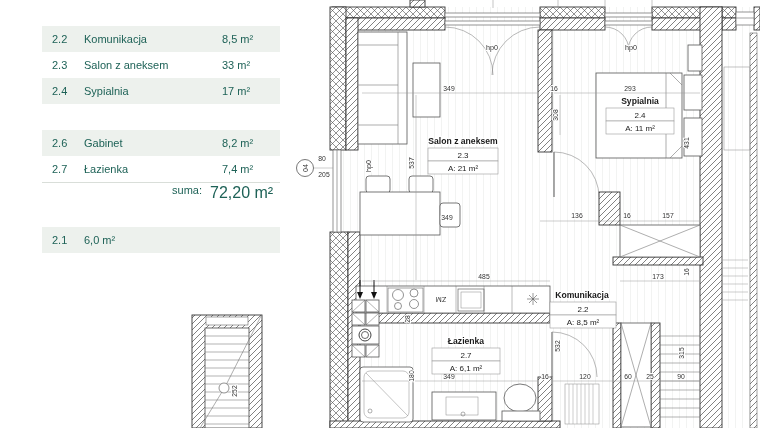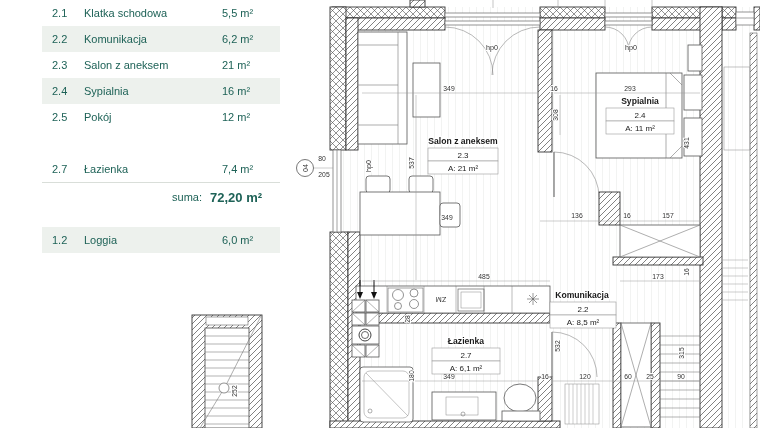--- a/index.html
+++ b/index.html
@@ -7,78 +7,72 @@
   #stage{position:relative;width:760px;height:428px;background:#fff;}
   .panel{position:absolute;left:0;top:0;width:300px;height:428px;}
   .trow{position:absolute;left:42px;width:238px;height:26px;display:flex;align-items:center;
     font-size:11px;color:#1e6257;}
   .trow.alt{background:#edf1ed;}
   .tno{width:42px;padding-left:10px;box-sizing:border-box;}
   .tname{flex:1;}
   .tarea{width:58px;}
   .tdivider{position:absolute;left:42px;top:182px;width:238px;height:1px;background:#d9ded9;}
   .sumarow{position:absolute;left:42px;top:184px;width:238px;height:26px;display:flex;
-    align-items:center;font-size:11px;color:#1e6257;}
+    align-items:flex-start;font-size:11px;color:#1e6257;}
   .sumalabel{width:168px;text-align:right;padding-right:8px;box-sizing:border-box;}
-  .sumavalue{font-weight:bold;font-size:13px;}
+  .sumavalue{font-weight:normal;font-size:16px;}
   svg text{font-family:"Liberation Sans",sans-serif;}
   .dim{font-size:6.8px;fill:#333;text-anchor:middle;paint-order:stroke;stroke:#fff;stroke-width:2px;}
   .lbl{font-size:7.2px;fill:#333;text-anchor:middle;paint-order:stroke;stroke:#fff;stroke-width:2px;}
   .rname{font-size:8.6px;font-weight:bold;fill:#1a1a1a;text-anchor:middle;paint-order:stroke;stroke:#fff;stroke-width:2.5px;}
   .rtxt{font-size:8px;fill:#222;text-anchor:middle;}
   .wall{stroke:#333;stroke-width:0.9;}
   .thin{stroke:#888;stroke-width:0.6;fill:none;}
   .furn{fill:#fff;stroke:#555;stroke-width:0.8;}
   .dline{stroke:#999;stroke-width:0.5;}
   .lblbox{fill:#fff;stroke:#9a9a9a;stroke-width:0.6;}
 </style>
 </head>
 <body>
 
 <div id="stage">
 
   <div class="panel">
-    <div class="trow" style="top:0">
-      <span class="tno">2.1</span>
-      <span class="tname">Klatka schodowa</span>
-      <span class="tarea">5,5 m²</span>
-    </div>
     <div class="trow alt" style="top:26px">
       <span class="tno">2.2</span>
       <span class="tname">Komunikacja</span>
-      <span class="tarea">6,2 m²</span>
+      <span class="tarea">8,5 m²</span>
     </div>
     <div class="trow" style="top:52px">
       <span class="tno">2.3</span>
       <span class="tname">Salon z aneksem</span>
-      <span class="tarea">21 m²</span>
+      <span class="tarea">33 m²</span>
     </div>
     <div class="trow alt" style="top:78px">
       <span class="tno">2.4</span>
       <span class="tname">Sypialnia</span>
-      <span class="tarea">16 m²</span>
-    </div>
-    <div class="trow" style="top:104px">
-      <span class="tno">2.5</span>
-      <span class="tname">Pokój</span>
-      <span class="tarea">12 m²</span>
+      <span class="tarea">17 m²</span>
+    </div>
+    <div class="trow alt" style="top:130px">
+      <span class="tno">2.6</span>
+      <span class="tname">Gabinet</span>
+      <span class="tarea">8,2 m²</span>
     </div>
     <div class="trow" style="top:156px">
       <span class="tno">2.7</span>
       <span class="tname">Łazienka</span>
       <span class="tarea">7,4 m²</span>
     </div>
     <div class="tdivider"></div>
     <div class="sumarow">
       <span class="sumalabel">suma:</span>
       <span class="sumavalue">72,20 m²</span>
     </div>
     <div class="trow alt" style="top:227px">
-      <span class="tno">1.2</span>
-      <span class="tname">Loggia</span>
+      <span class="tno">2.1</span>
       <span class="tarea">6,0 m²</span>
     </div>
   </div>
 
   <svg width="760" height="428" viewBox="0 0 760 428" style="position:absolute;left:0;top:0">
     <defs>
       <pattern id="patD" width="6" height="6" patternUnits="userSpaceOnUse">
         <rect width="6" height="6" fill="#fff"></rect>
         <path d="M0,6 L6,0" stroke="#4c4c4c" stroke-width="0.7"></path>
       </pattern>

